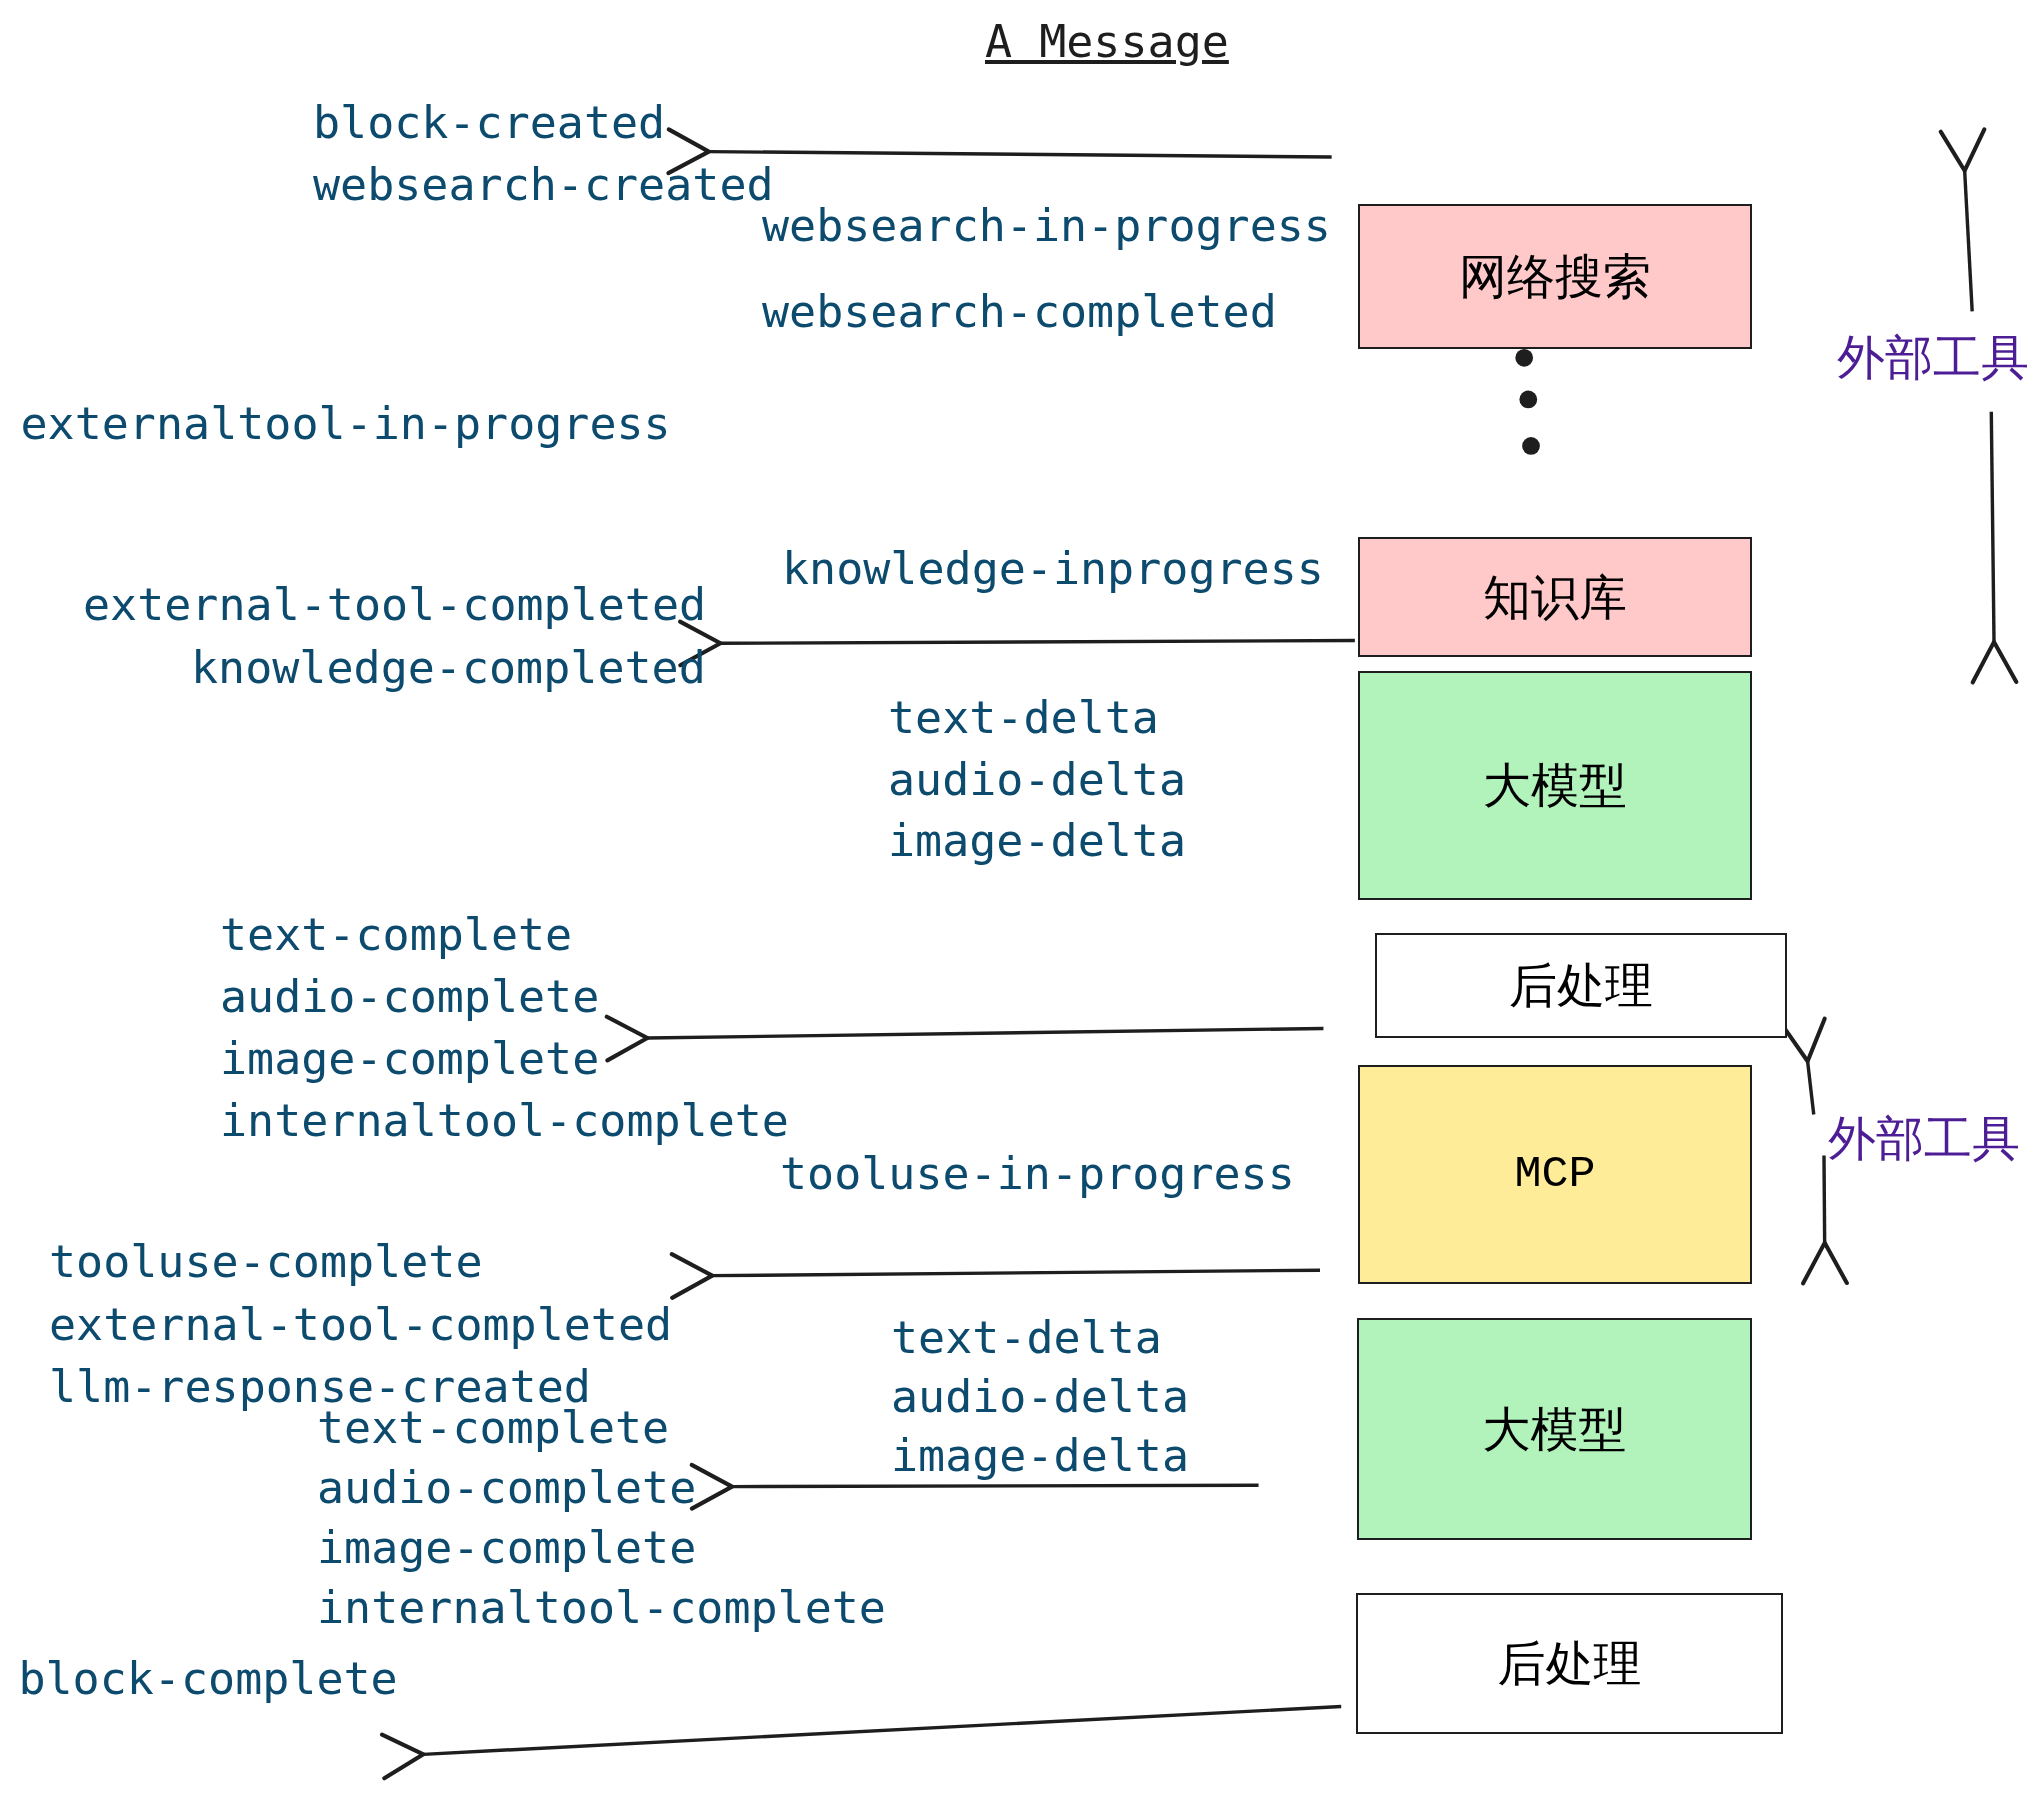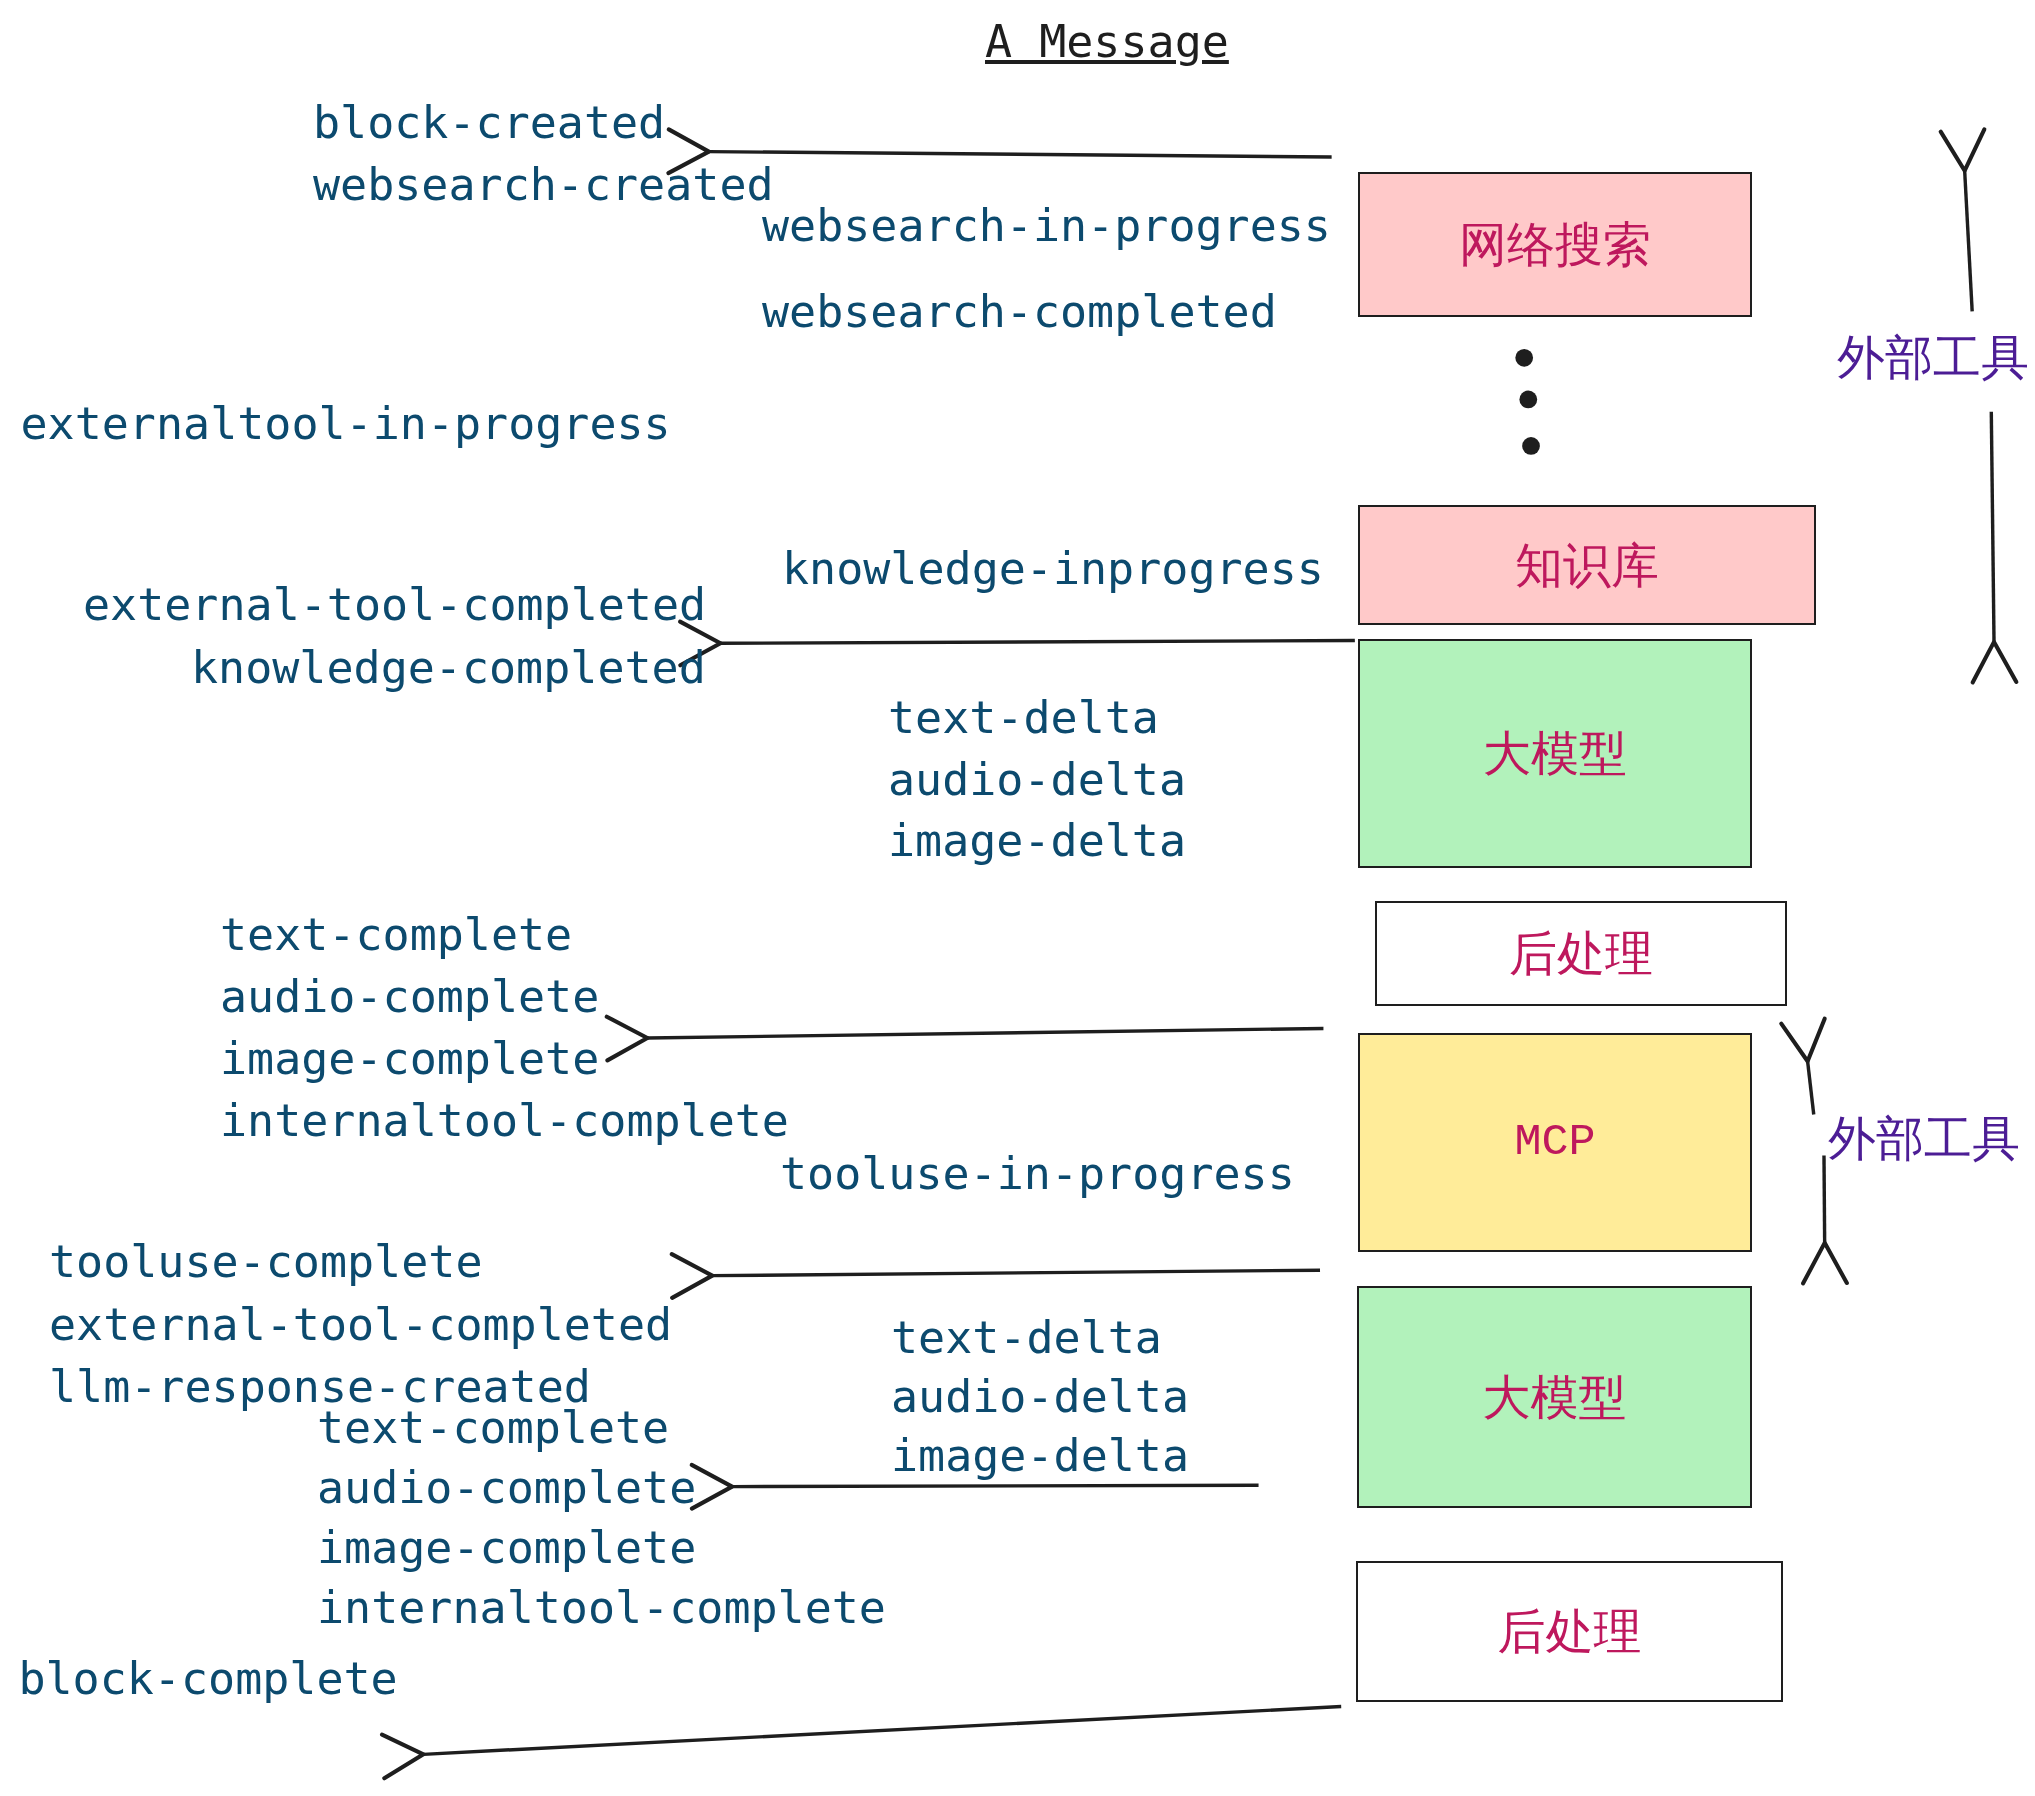--- a/index.html
+++ b/index.html
@@ -23,22 +23,23 @@
     font:45px/61px "DejaVu Sans Mono",monospace;
     color:#1e1e1e;
     white-space:pre;
   }
   .box{
     position:absolute;
     display:flex;align-items:center;justify-content:center;
     border:2.7px solid #1e1e1e;
     box-sizing:border-box;
     font:48px/1.1 "DejaVu Sans","Liberation Sans",sans-serif;
-    color:#be185d;
+    color:#000000;
     text-align:right;
+    margin-top:32px;
   }
   .box.mono{font:45px/1.1 "DejaVu Sans Mono",monospace;}
   .side-label{
     position:absolute;
     font:48px/51px "DejaVu Sans","Liberation Sans",sans-serif;
     color:#4c1d95;
     white-space:pre;
   }
 </style>
 </head>
@@ -107,21 +108,21 @@
   <div class="ev" style="left:317px;top:1457px;">audio-complete</div>
   <div class="ev" style="left:317px;top:1517px;">image-complete</div>
   <div class="ev" style="left:317px;top:1577px;">internaltool-complete</div>
 
   <div class="ev" style="left:18.4px;top:1648px;">block-complete</div>
 
   <div class="box" style="left: 1358px; top: 172px; width: 394px; height: 145px; background-color: rgb(255, 201, 201);">
     <span>网络搜索</span>
   </div>
 
-  <div class="box" style="left: 1358px; top: 505px; width: 458px; height: 120px; background-color: rgb(255, 201, 201);">
+  <div class="box" style="left: 1358px; top: 505px; width: 394px; height: 120px; background-color: rgb(255, 201, 201);">
     <span>知识库</span>
   </div>
 
   <div class="box" style="left: 1358px; top: 639px; width: 394px; height: 229px; background-color: rgb(178, 242, 187);">
     <span>大模型</span>
   </div>
 
   <div class="box" style="left: 1375px; top: 901px; width: 412px; height: 105px; background-color: rgb(255, 255, 255);">
     <span>后处理</span>
   </div>

